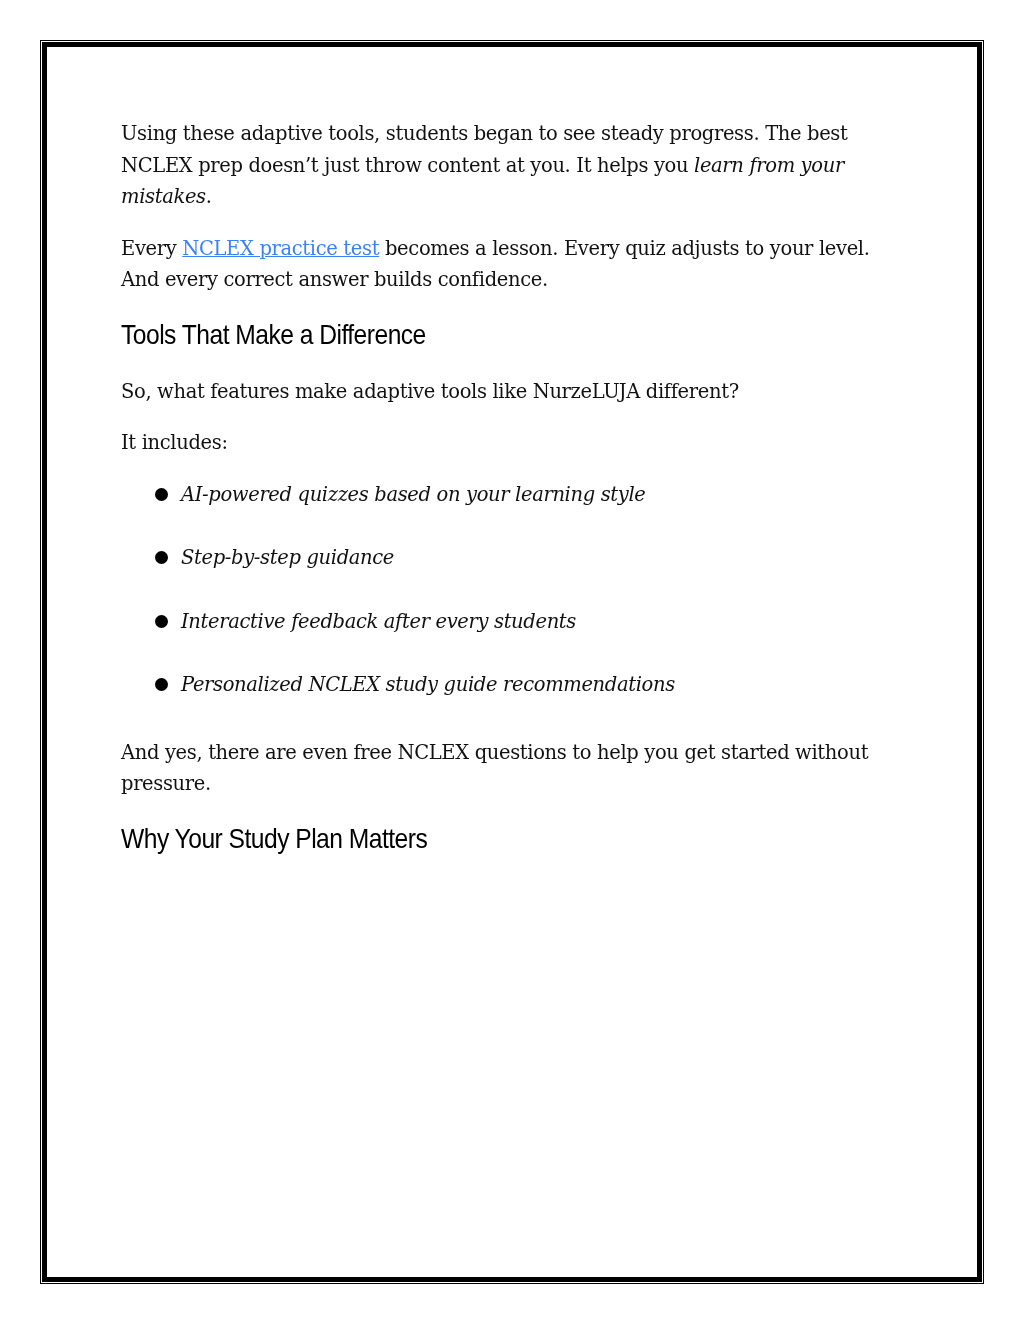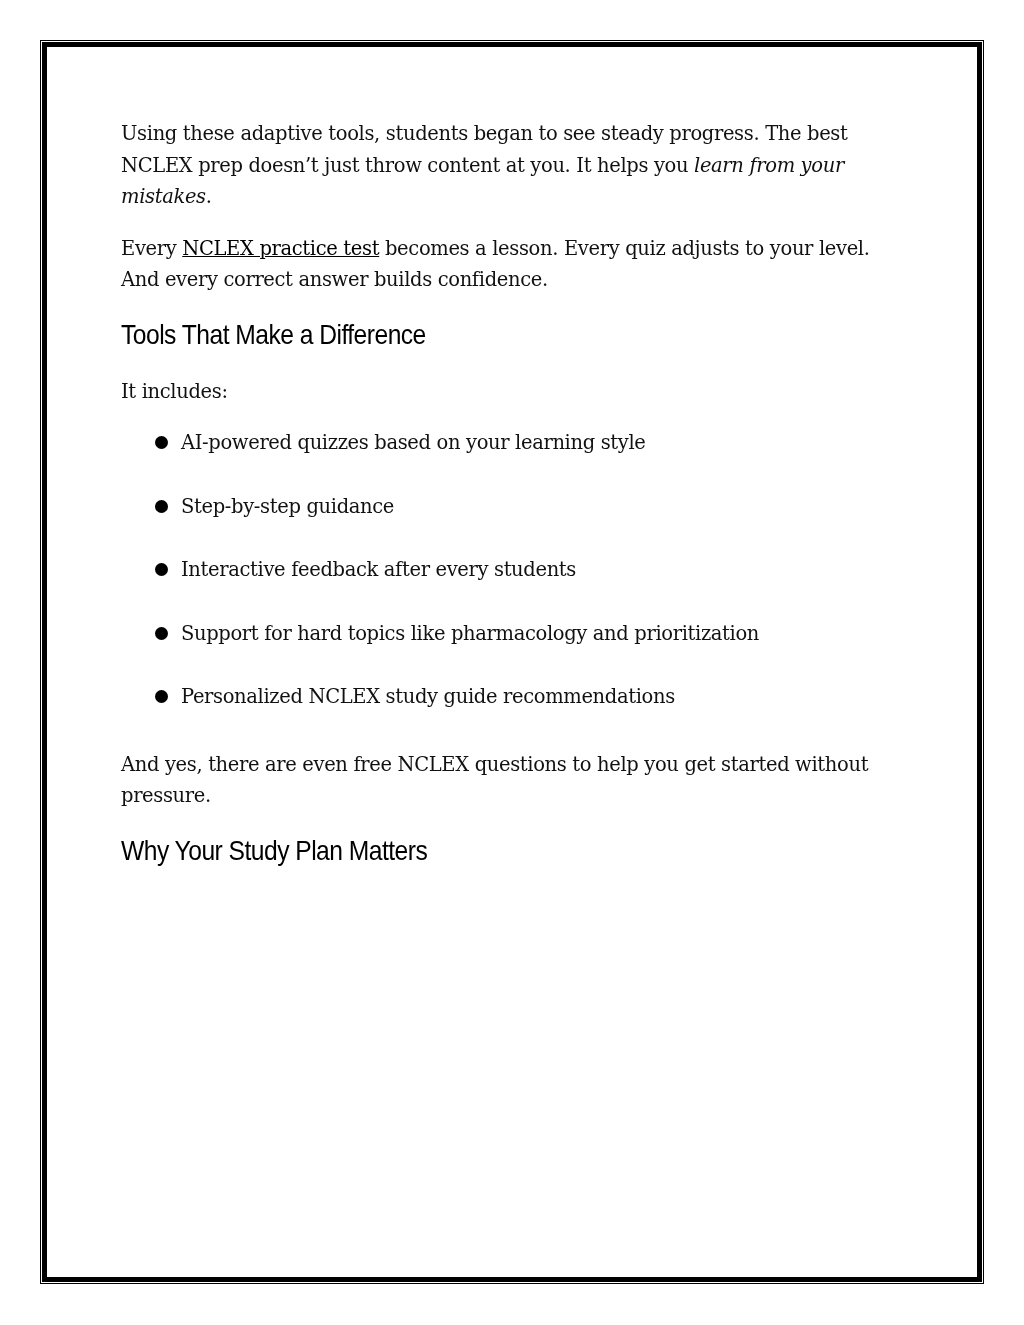--- a/index.html
+++ b/index.html
@@ -18,50 +18,50 @@
     color: #111; font-size: 19.5px; line-height: 31.5px;
     letter-spacing: -0.35px;
   }
   p { margin: 0 0 20px 0; }
   h2 {
     font-family: "Liberation Sans", "DejaVu Sans", sans-serif;
     font-weight: normal; font-size: 28px; line-height: 34px;
     margin: 22px 0 24px 0; letter-spacing: -0.6px; color: #000;
     transform: scaleX(0.88); transform-origin: left;
   }
-  .link { text-decoration: underline; color: #000000; text-align: center; }
+  .link { text-decoration: underline; color: #3b82f6; text-align: center; }
   em { font-style: italic; }
   ul { list-style: none; margin: 0 0 36px 0; padding: 0 0 0 34px; }
-  li { position: relative; padding-left: 26px; margin: 0 0 32px 0; }
+  li { position: relative; padding-left: 26px; margin: 0 0 32px 0; font-style: italic; }
   li:last-child { margin-bottom: 12px; }
   .bullet {
     position: absolute; left: 0; top: 9px; width: 13px; height: 13px;
     border-radius: 50%; background: #000;
   }
 </style>
 </head>
 <body>
 
 <div class="outer-frame"></div>
 <div class="inner-frame"></div>
 
 <div class="content">
 
   <p><span>Using these adaptive tools, students began to see steady progress. The best NCLEX prep doesn’t just throw content at you. It helps you </span><em>learn from your mistakes</em><span>.</span></p>
 
   <p><span>Every </span><span class="link">NCLEX practice test</span><span> becomes a lesson. Every quiz adjusts to your level. And every correct answer builds confidence.</span></p>
 
   <h2>Tools That Make a Difference</h2>
 
+  <p>So, what features make adaptive tools like NurzeLUJA different?</p>
   <p>It includes:</p>
 
   <ul>
     <li><span class="bullet"></span><span>AI-powered quizzes based on your learning style</span></li>
     <li><span class="bullet"></span><span>Step-by-step guidance</span></li>
     <li><span class="bullet"></span><span>Interactive feedback after every students</span></li>
-    <li><span class="bullet"></span><span>Support for hard topics like pharmacology and prioritization</span></li>
     <li><span class="bullet"></span><span>Personalized NCLEX study guide recommendations</span></li>
   </ul>
 
   <p>And yes, there are even free NCLEX questions to help you get started without pressure.</p>
 
   <h2>Why Your Study Plan Matters</h2>
 </div>
 
 </body></html>

